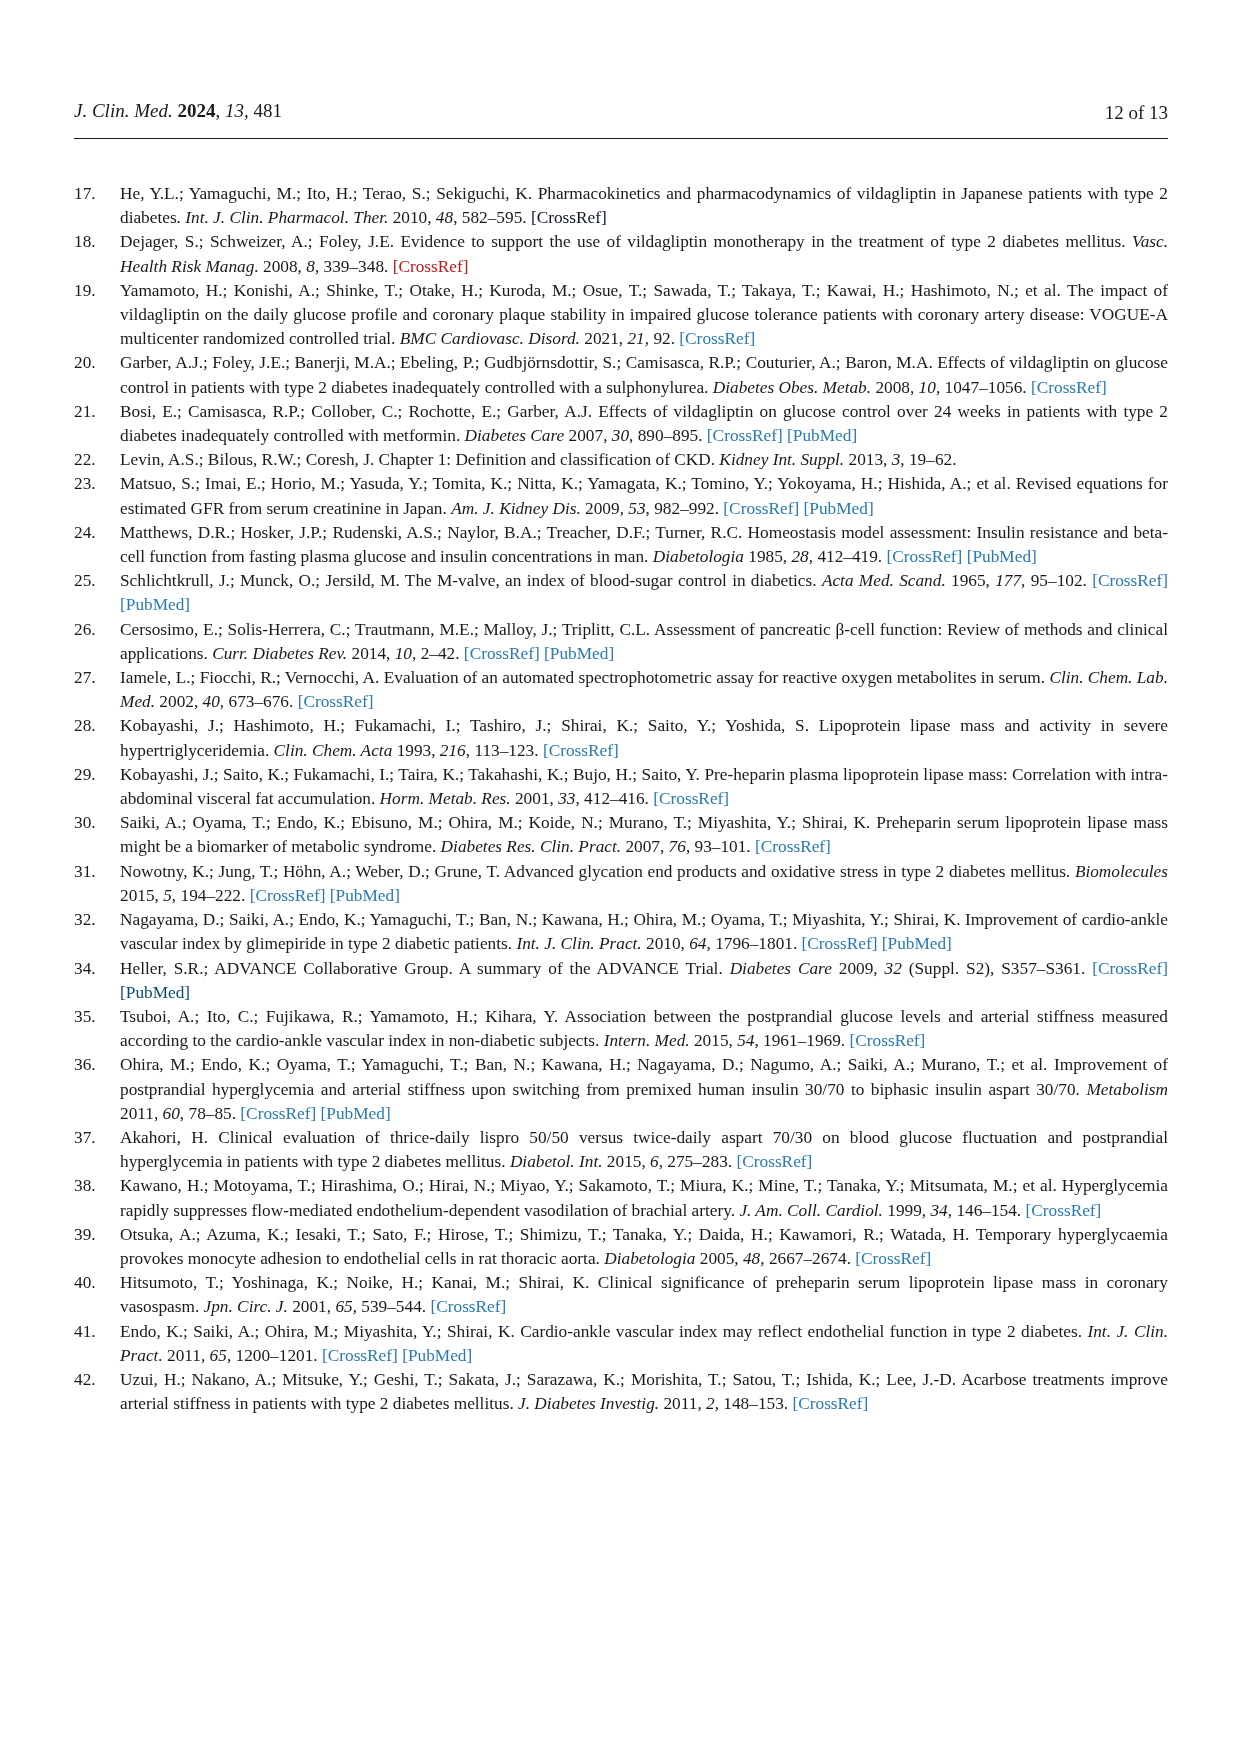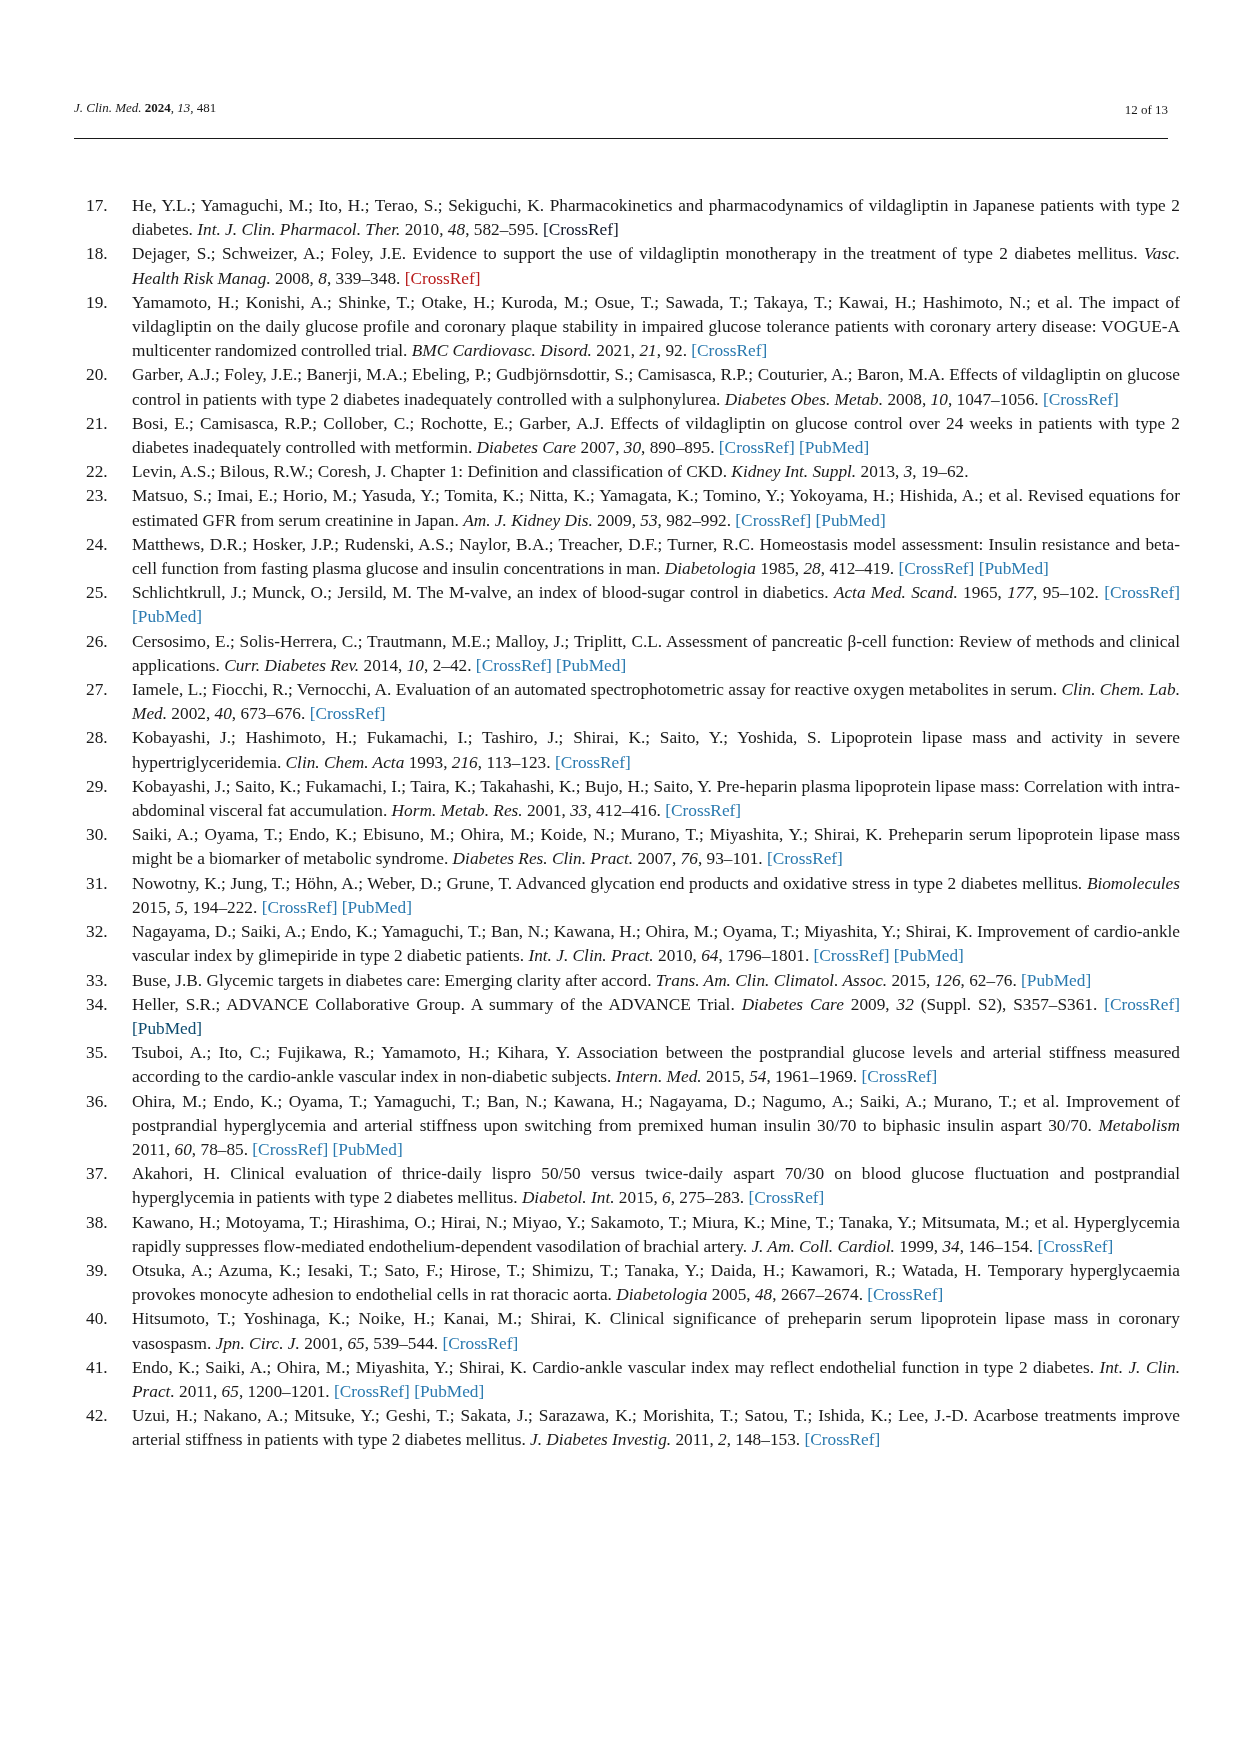--- a/index.html
+++ b/index.html
@@ -1,24 +1,24 @@
 <!DOCTYPE html>
 <html><head>
   <meta charset="utf-8">
   <style>
     html, body { margin: 0; padding: 0; background: #ffffff; }
     body { width: 1241px; height: 1754px; position: relative; overflow: hidden;
       font-family: "Liberation Serif", "DejaVu Serif", serif; color: #1a1a1a; }
     .header { position: absolute; left: 74px; top: 100px; width: 1094px; height: 24px;
-      font-size: 13px; }
+      font-size: 19px; }
     .header .journal { position: absolute; left: 0; top: 0; }
     .header .pageno { position: absolute; right: 0; top: 2px; }
     .rule { position: absolute; left: 74px; top: 138px; width: 1094px; height: 0;
       border-top: 1.5px solid #1a1a1a; }
-    .refs { position: absolute; left: 74px; top: 182px; width: 1094px; margin: 12px; padding: 0; list-style: none; }
+    .refs { position: absolute; left: 74px; top: 182px; width: 1094px; margin: 0; padding: 0; list-style: none; }
     .ref { position: relative; padding-left: 46px; font-size: 17.3px; line-height: 24.2px;
       text-align: justify; margin-bottom: 0; }
     .ref .num { position: absolute; left: 0; top: 0; }
     .ref i { font-style: italic; }
     .ref b { font-weight: normal; }
     .link { color: #2a7ab0; cursor: pointer; }
   </style>
 </head>
 <body>
 
@@ -38,21 +38,20 @@
     <li class="ref"><span class="num">23.</span><span>Matsuo, S.; Imai, E.; Horio, M.; Yasuda, Y.; Tomita, K.; Nitta, K.; Yamagata, K.; Tomino, Y.; Yokoyama, H.; Hishida, A.; et al. Revised equations for estimated GFR from serum creatinine in Japan.</span> <i>Am. J. Kidney Dis.</i> <b>2009</b>, <i>53</i>, <span>982–992.</span> <span class="link" style="color: rgb(42, 122, 176);">[<span>CrossRef</span>]</span> <span class="link" style="color: rgb(42, 122, 176);">[<span>PubMed</span>]</span></li>
     <li class="ref"><span class="num">24.</span><span>Matthews, D.R.; Hosker, J.P.; Rudenski, A.S.; Naylor, B.A.; Treacher, D.F.; Turner, R.C. Homeostasis model assessment: Insulin resistance and beta-cell function from fasting plasma glucose and insulin concentrations in man.</span> <i>Diabetologia</i> <b>1985</b>, <i>28</i>, <span>412–419.</span> <span class="link" style="color: rgb(42, 122, 176);">[<span>CrossRef</span>]</span> <span class="link" style="color: rgb(42, 122, 176);">[<span>PubMed</span>]</span></li>
     <li class="ref"><span class="num">25.</span><span>Schlichtkrull, J.; Munck, O.; Jersild, M. The M-valve, an index of blood-sugar control in diabetics.</span> <i>Acta Med. Scand.</i> <b>1965</b>, <i>177</i>, <span>95–102.</span> <span class="link" style="color: rgb(42, 122, 176);">[<span>CrossRef</span>]</span> <span class="link" style="color: rgb(42, 122, 176);">[<span>PubMed</span>]</span></li>
     <li class="ref"><span class="num">26.</span><span>Cersosimo, E.; Solis-Herrera, C.; Trautmann, M.E.; Malloy, J.; Triplitt, C.L. Assessment of pancreatic β-cell function: Review of methods and clinical applications.</span> <i>Curr. Diabetes Rev.</i> <b>2014</b>, <i>10</i>, <span>2–42.</span> <span class="link" style="color: rgb(42, 122, 176);">[<span>CrossRef</span>]</span> <span class="link" style="color: rgb(42, 122, 176);">[<span>PubMed</span>]</span></li>
     <li class="ref"><span class="num">27.</span><span>Iamele, L.; Fiocchi, R.; Vernocchi, A. Evaluation of an automated spectrophotometric assay for reactive oxygen metabolites in serum.</span> <i>Clin. Chem. Lab. Med.</i> <b>2002</b>, <i>40</i>, <span>673–676.</span> <span class="link" style="color: rgb(42, 122, 176);">[<span>CrossRef</span>]</span></li>
     <li class="ref"><span class="num">28.</span><span>Kobayashi, J.; Hashimoto, H.; Fukamachi, I.; Tashiro, J.; Shirai, K.; Saito, Y.; Yoshida, S. Lipoprotein lipase mass and activity in severe hypertriglyceridemia.</span> <i>Clin. Chem. Acta</i> <b>1993</b>, <i>216</i>, <span>113–123.</span> <span class="link" style="color: rgb(42, 122, 176);">[<span>CrossRef</span>]</span></li>
     <li class="ref"><span class="num">29.</span><span>Kobayashi, J.; Saito, K.; Fukamachi, I.; Taira, K.; Takahashi, K.; Bujo, H.; Saito, Y. Pre-heparin plasma lipoprotein lipase mass: Correlation with intra-abdominal visceral fat accumulation.</span> <i>Horm. Metab. Res.</i> <b>2001</b>, <i>33</i>, <span>412–416.</span> <span class="link" style="color: rgb(42, 122, 176);">[<span>CrossRef</span>]</span></li>
     <li class="ref"><span class="num">30.</span><span>Saiki, A.; Oyama, T.; Endo, K.; Ebisuno, M.; Ohira, M.; Koide, N.; Murano, T.; Miyashita, Y.; Shirai, K. Preheparin serum lipoprotein lipase mass might be a biomarker of metabolic syndrome.</span> <i>Diabetes Res. Clin. Pract.</i> <b>2007</b>, <i>76</i>, <span>93–101.</span> <span class="link" style="color: rgb(42, 122, 176);">[<span>CrossRef</span>]</span></li>
     <li class="ref"><span class="num">31.</span><span>Nowotny, K.; Jung, T.; Höhn, A.; Weber, D.; Grune, T. Advanced glycation end products and oxidative stress in type 2 diabetes mellitus.</span> <i>Biomolecules</i> <b>2015</b>, <i>5</i>, <span>194–222.</span> <span class="link" style="color: rgb(42, 122, 176);">[<span>CrossRef</span>]</span> <span class="link" style="color: rgb(42, 122, 176);">[<span>PubMed</span>]</span></li>
     <li class="ref"><span class="num">32.</span><span>Nagayama, D.; Saiki, A.; Endo, K.; Yamaguchi, T.; Ban, N.; Kawana, H.; Ohira, M.; Oyama, T.; Miyashita, Y.; Shirai, K. Improvement of cardio-ankle vascular index by glimepiride in type 2 diabetic patients.</span> <i>Int. J. Clin. Pract.</i> <b>2010</b>, <i>64</i>, <span>1796–1801.</span> <span class="link" style="color: rgb(42, 122, 176);">[<span>CrossRef</span>]</span> <span class="link" style="color: rgb(42, 122, 176);">[<span>PubMed</span>]</span></li>
-    <li class="ref"><span class="num">33.</span><span>Buse, J.B. Glycemic targets in diabetes care: Emerging clarity after accord.</span> <i>Trans. Am. Clin. Climatol. Assoc.</i> <b>2015</b>, <i>126</i>, <span>62–76.</span> <span class="link" style="color: rgb(42, 122, 176);">[<span>PubMed</span>]</span></li>
     <li class="ref"><span class="num">34.</span><span>Heller, S.R.; ADVANCE Collaborative Group. A summary of the ADVANCE Trial.</span> <i>Diabetes Care</i> <b>2009</b>, <i>32</i> <span>(Suppl. S2), S357–S361.</span> <span class="link" style="color: rgb(42, 122, 176);">[<span>CrossRef</span>]</span> <span class="link" style="color: #0c4a6e;">[<span>PubMed</span>]</span></li>
     <li class="ref"><span class="num">35.</span><span>Tsuboi, A.; Ito, C.; Fujikawa, R.; Yamamoto, H.; Kihara, Y. Association between the postprandial glucose levels and arterial stiffness measured according to the cardio-ankle vascular index in non-diabetic subjects.</span> <i>Intern. Med.</i> <b>2015</b>, <i>54</i>, <span>1961–1969.</span> <span class="link" style="color: rgb(42, 122, 176);">[<span>CrossRef</span>]</span></li>
     <li class="ref"><span class="num">36.</span><span>Ohira, M.; Endo, K.; Oyama, T.; Yamaguchi, T.; Ban, N.; Kawana, H.; Nagayama, D.; Nagumo, A.; Saiki, A.; Murano, T.; et al. Improvement of postprandial hyperglycemia and arterial stiffness upon switching from premixed human insulin 30/70 to biphasic insulin aspart 30/70.</span> <i>Metabolism</i> <b>2011</b>, <i>60</i>, <span>78–85.</span> <span class="link" style="color: rgb(42, 122, 176);">[<span>CrossRef</span>]</span> <span class="link" style="color: rgb(42, 122, 176);">[<span>PubMed</span>]</span></li>
     <li class="ref"><span class="num">37.</span><span>Akahori, H. Clinical evaluation of thrice-daily lispro 50/50 versus twice-daily aspart 70/30 on blood glucose fluctuation and postprandial hyperglycemia in patients with type 2 diabetes mellitus.</span> <i>Diabetol. Int.</i> <b>2015</b>, <i>6</i>, <span>275–283.</span> <span class="link" style="color: rgb(42, 122, 176);">[<span>CrossRef</span>]</span></li>
     <li class="ref"><span class="num">38.</span><span>Kawano, H.; Motoyama, T.; Hirashima, O.; Hirai, N.; Miyao, Y.; Sakamoto, T.; Miura, K.; Mine, T.; Tanaka, Y.; Mitsumata, M.; et al. Hyperglycemia rapidly suppresses flow-mediated endothelium-dependent vasodilation of brachial artery.</span> <i>J. Am. Coll. Cardiol.</i> <b>1999</b>, <i>34</i>, <span>146–154.</span> <span class="link" style="color: rgb(42, 122, 176);">[<span>CrossRef</span>]</span></li>
     <li class="ref"><span class="num">39.</span><span>Otsuka, A.; Azuma, K.; Iesaki, T.; Sato, F.; Hirose, T.; Shimizu, T.; Tanaka, Y.; Daida, H.; Kawamori, R.; Watada, H. Temporary hyperglycaemia provokes monocyte adhesion to endothelial cells in rat thoracic aorta.</span> <i>Diabetologia</i> <b>2005</b>, <i>48</i>, <span>2667–2674.</span> <span class="link" style="color: rgb(42, 122, 176);">[<span>CrossRef</span>]</span></li>
     <li class="ref"><span class="num">40.</span><span>Hitsumoto, T.; Yoshinaga, K.; Noike, H.; Kanai, M.; Shirai, K. Clinical significance of preheparin serum lipoprotein lipase mass in coronary vasospasm.</span> <i>Jpn. Circ. J.</i> <b>2001</b>, <i>65</i>, <span>539–544.</span> <span class="link" style="color: rgb(42, 122, 176);">[<span>CrossRef</span>]</span></li>
     <li class="ref"><span class="num">41.</span><span>Endo, K.; Saiki, A.; Ohira, M.; Miyashita, Y.; Shirai, K. Cardio-ankle vascular index may reflect endothelial function in type 2 diabetes.</span> <i>Int. J. Clin. Pract.</i> <b>2011</b>, <i>65</i>, <span>1200–1201.</span> <span class="link" style="color: rgb(42, 122, 176);">[<span>CrossRef</span>]</span> <span class="link" style="color: rgb(42, 122, 176);">[<span>PubMed</span>]</span></li>
     <li class="ref"><span class="num">42.</span><span>Uzui, H.; Nakano, A.; Mitsuke, Y.; Geshi, T.; Sakata, J.; Sarazawa, K.; Morishita, T.; Satou, T.; Ishida, K.; Lee, J.-D. Acarbose treatments improve arterial stiffness in patients with type 2 diabetes mellitus.</span> <i>J. Diabetes Investig.</i> <b>2011</b>, <i>2</i>, <span>148–153.</span> <span class="link" style="color: rgb(42, 122, 176);">[<span>CrossRef</span>]</span></li>
   </ol>

